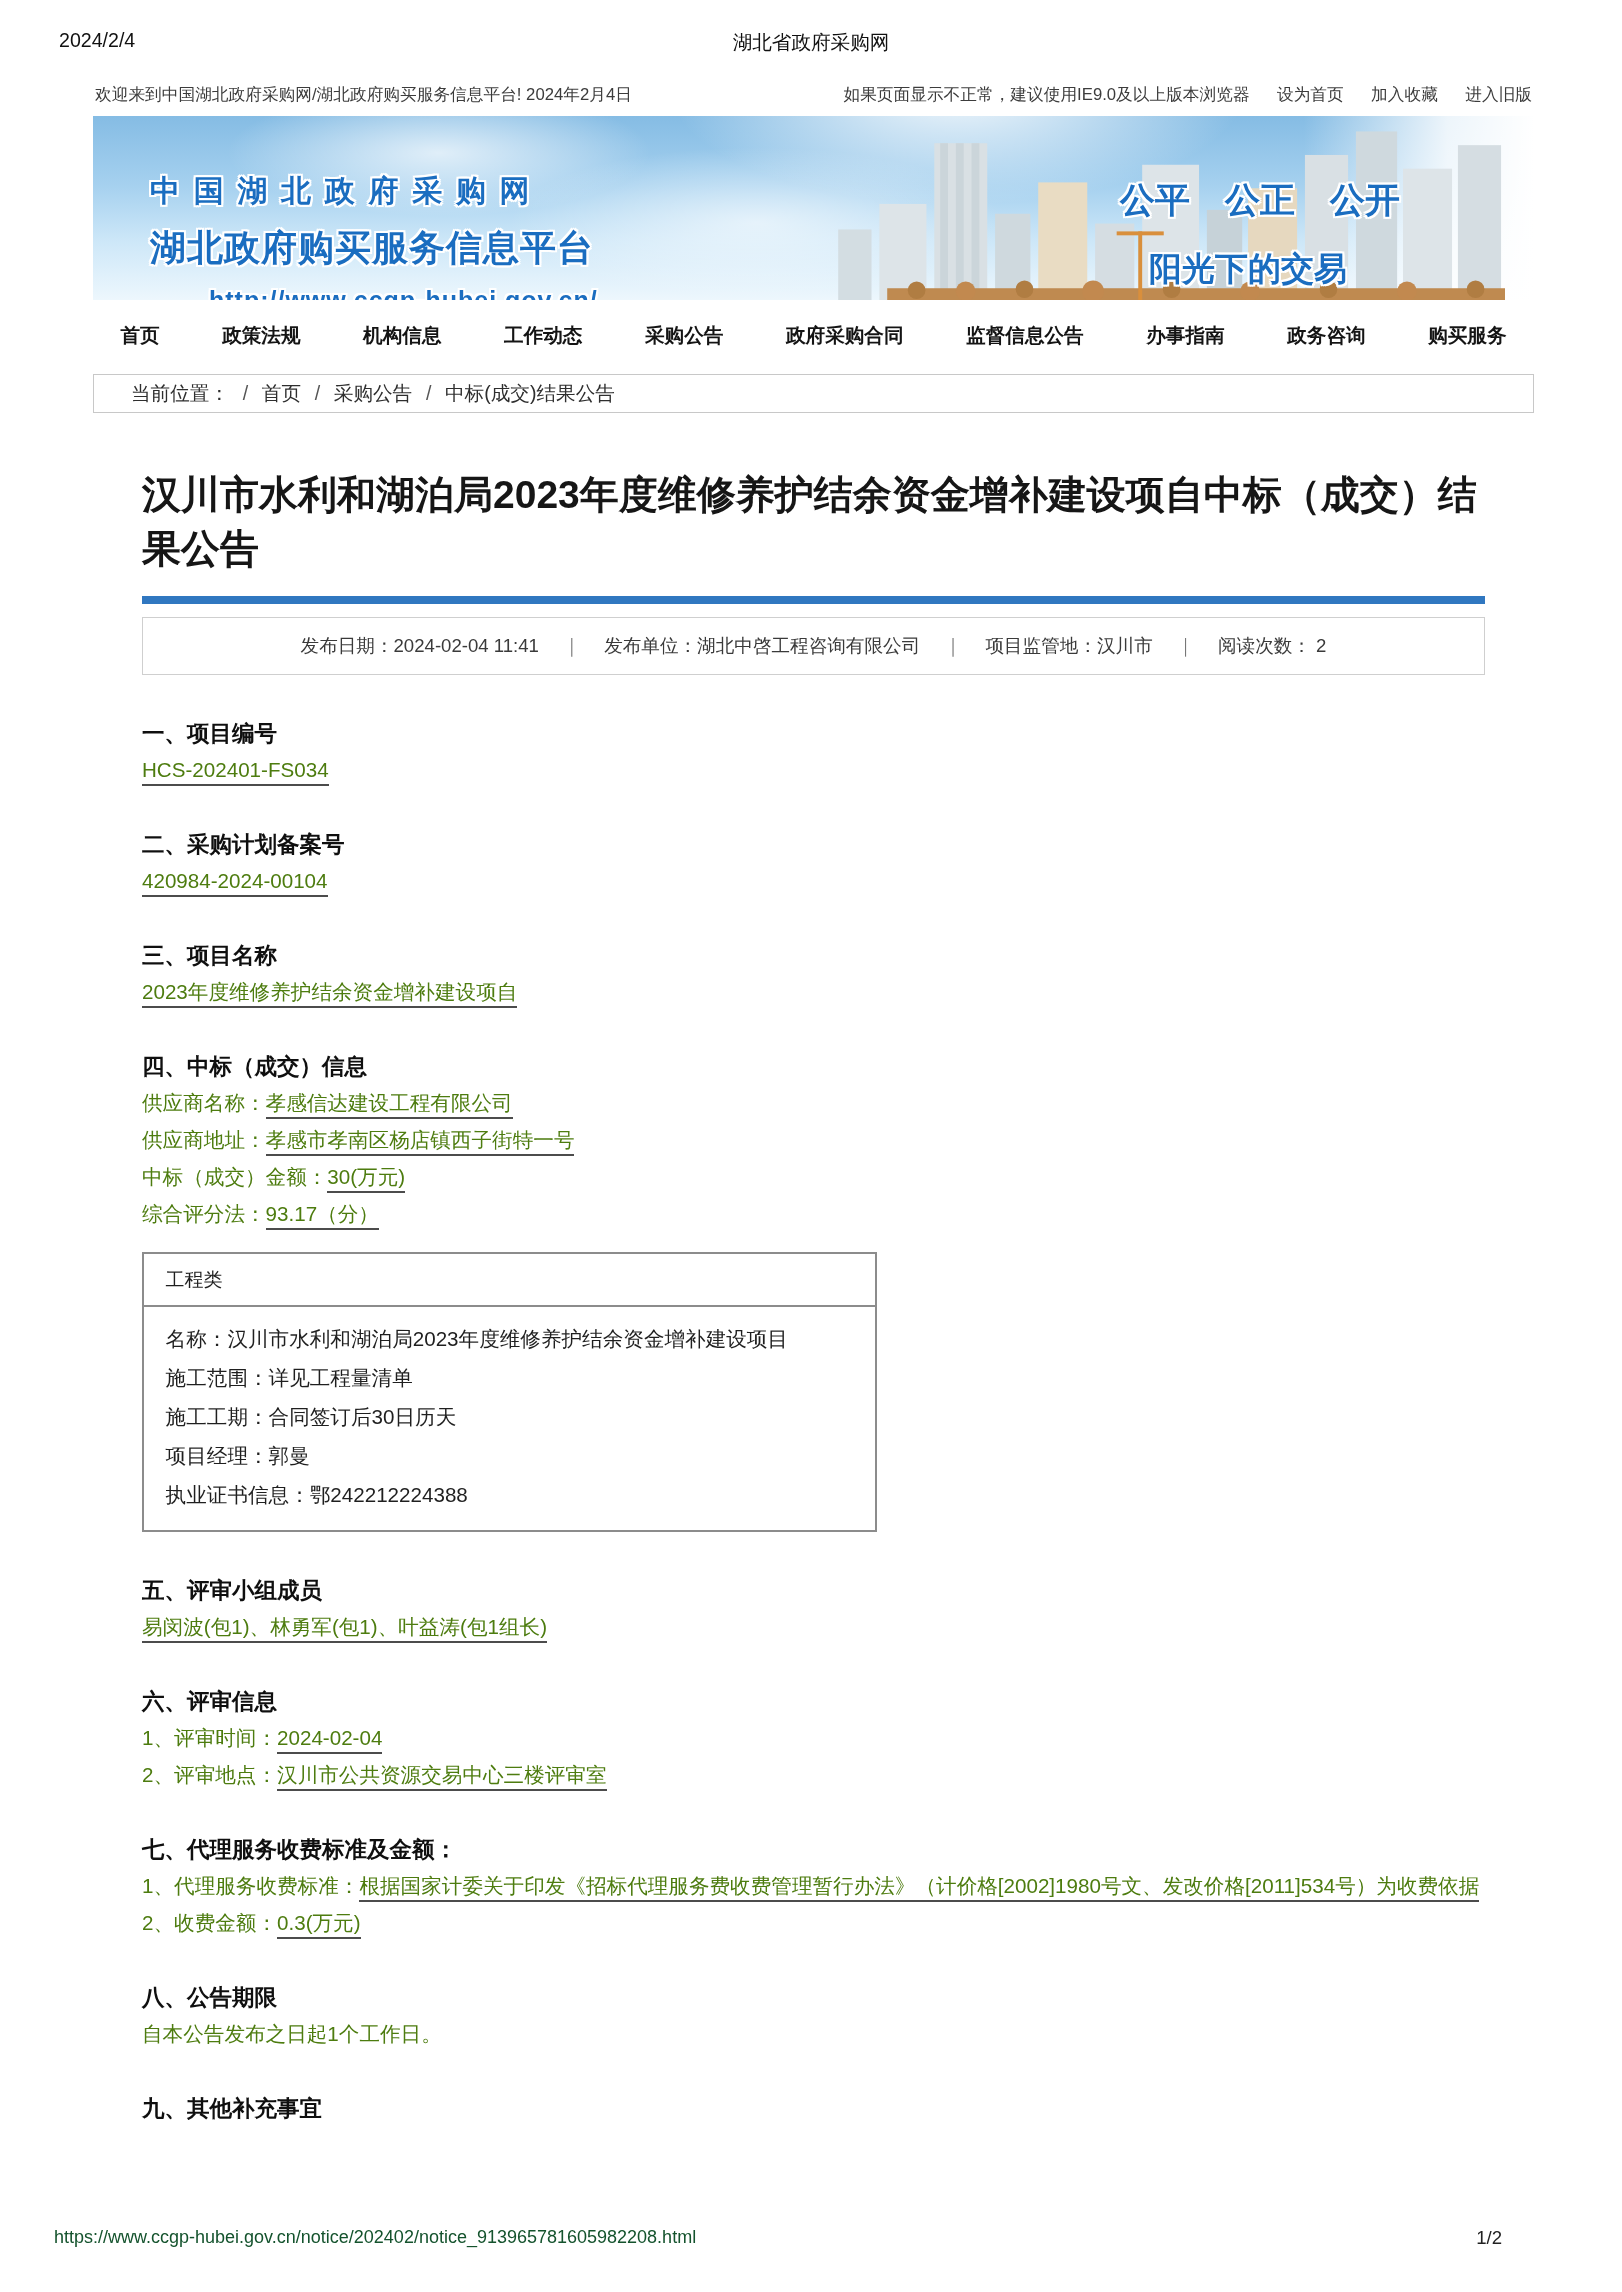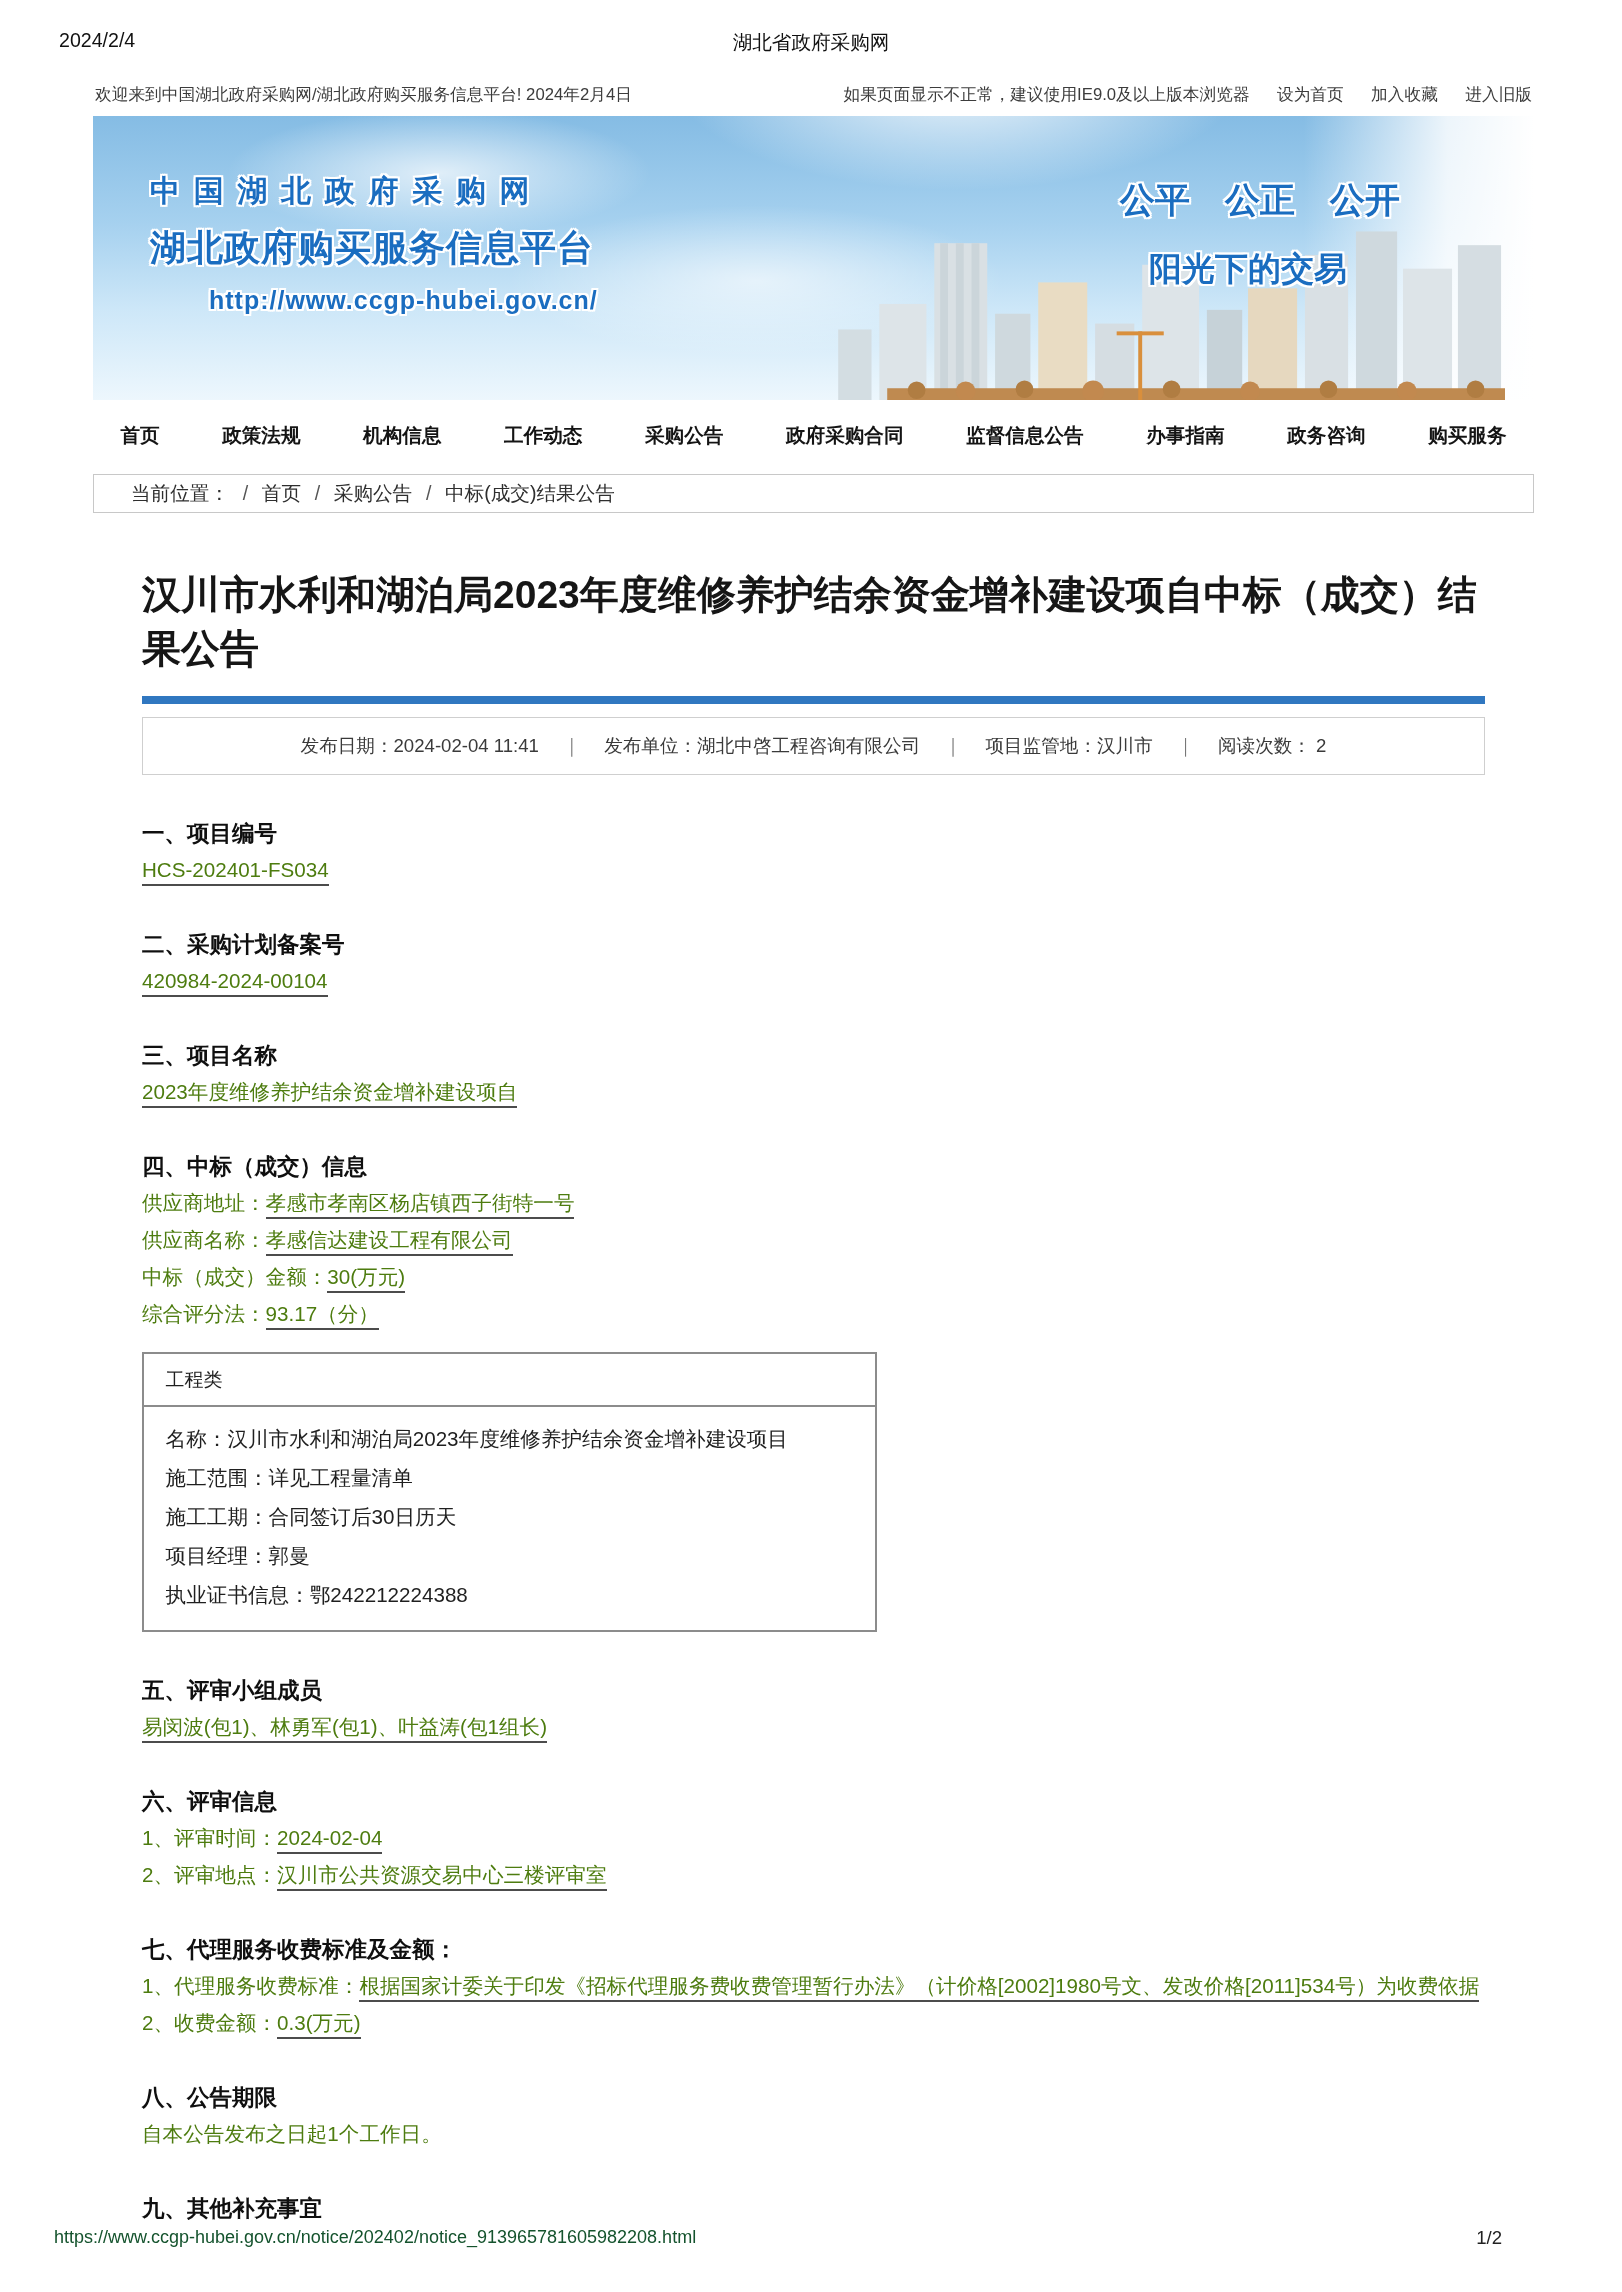--- a/index.html
+++ b/index.html
@@ -16,21 +16,21 @@
 
   .page { position: absolute; top: 83px; left: 93px; width: 1441px; }
 
   
   .topbar { display: flex; justify-content: space-between; align-items: flex-start;
             font-size: 16.7px; color: #3c3c3c; padding: 0 2px 9.8px 2px; }
   .topbar-right { display: flex; gap: 27.4px; white-space: nowrap; }
   .topbar-right .tlink { cursor: pointer; }
 
   
-  .banner { position: relative; height: 284px; overflow: hidden;
+  .banner { position: relative; height: 184px; overflow: hidden;
     background:
       radial-gradient(ellipse 412px 167px at 60% -15%, rgba(255,255,255,0.95), rgba(255,255,255,0) 70%),
       radial-gradient(ellipse 294px 88px at 24% 20%, rgba(255,255,255,0.7), rgba(255,255,255,0) 72%),
       radial-gradient(ellipse 353px 108px at 46% 58%, rgba(255,255,255,0.6), rgba(255,255,255,0) 70%),
       linear-gradient(to bottom, #85bce4 0%, #a6d1ef 38%, #cde7f8 68%, #edf7fd 100%);
   }
   .banner::after { content: ""; position: absolute; inset: 0; pointer-events: none;
     background: linear-gradient(to right, rgba(255,255,255,0) 84%, rgba(255,255,255,0.85) 94%, #ffffff 100%); }
   .banner-left { position: absolute; left: 57px; top: 55px; z-index: 2; }
   .outline-blue { color: #1a6dc0; font-weight: bold;
@@ -175,24 +175,24 @@
     <div class="line"><span class="lnk">HCS-202401-FS034</span></div>
 
     <div class="sec-h">二、采购计划备案号</div>
     <div class="line"><span class="lnk">420984-2024-00104</span></div>
 
     <div class="sec-h">三、项目名称</div>
     <div class="line"><span class="lnk">2023年度维修养护结余资金增补建设项自</span></div>
 
     <div class="sec-h">四、中标（成交）信息</div>
     <div class="line">
+      <span>供应商名称：</span><span class="lnk">孝感信达建设工程有限公司</span>
+    </div>
+    <div class="line">
       <span>供应商地址：</span><span class="lnk">孝感市孝南区杨店镇西子街特一号</span>
-    </div>
-    <div class="line">
-      <span>供应商名称：</span><span class="lnk">孝感信达建设工程有限公司</span>
     </div>
     <div class="line">
       <span>中标（成交）金额：</span><span class="lnk">30(万元)</span>
     </div>
     <div class="line">
       <span>综合评分法：</span><span class="lnk">93.17（分）</span>
     </div>
 
     <div class="tbl">
       <div class="tbl-h">工程类</div>

